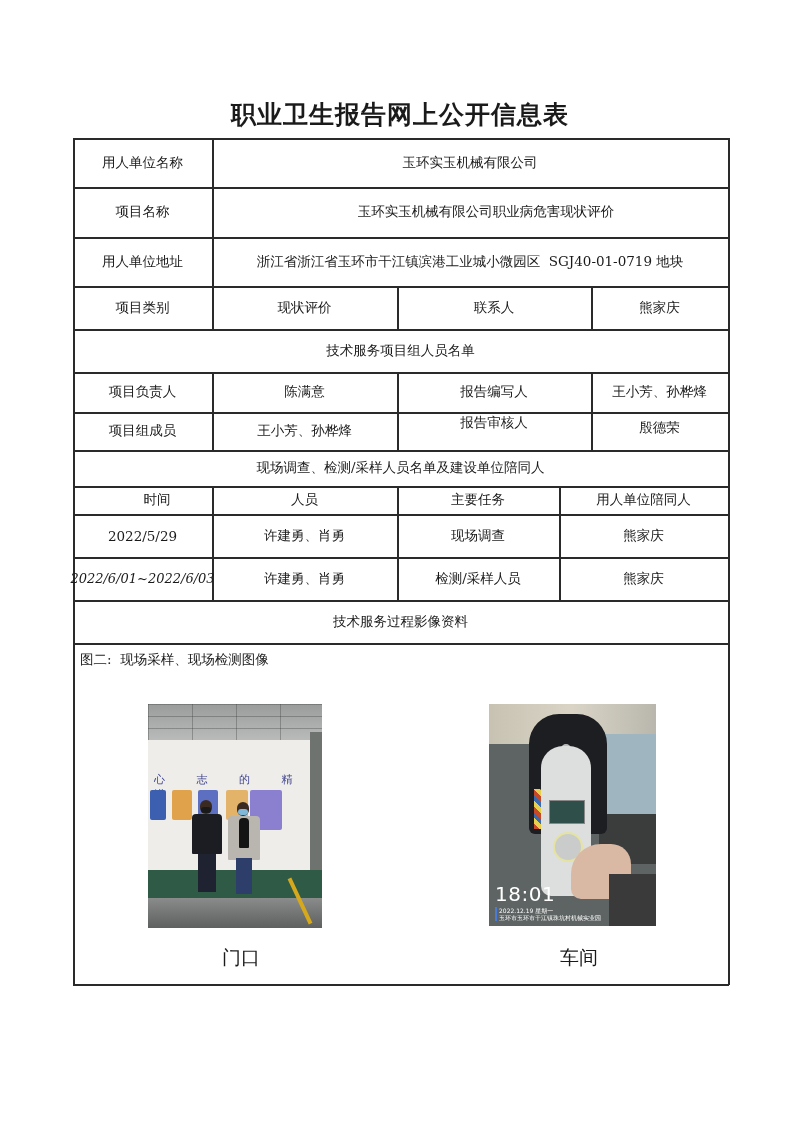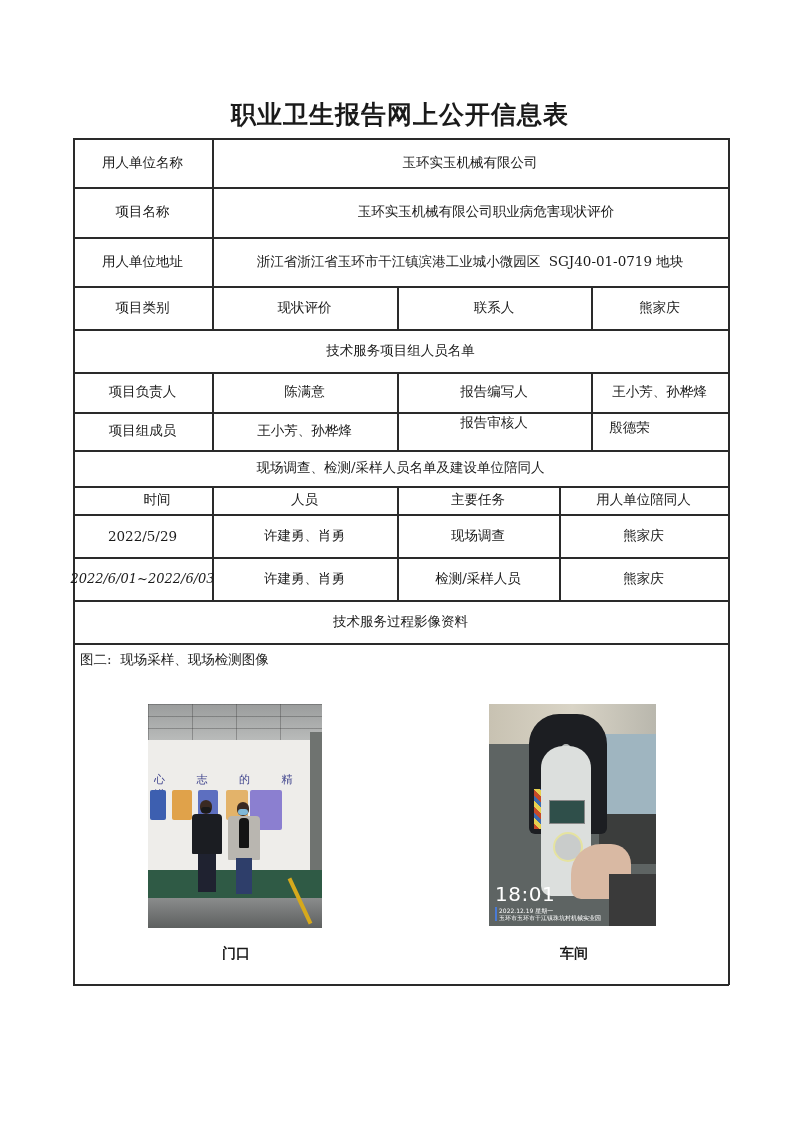--- a/index.html
+++ b/index.html
@@ -52,21 +52,21 @@
   .p2 .worker { position:absolute; left:40px; top:10px; width:78px; height:120px; background:#1c1e22; border-radius:30px 30px 6px 6px; }
   .p2 .worker-pattern { position:absolute; left:45px; top:85px; width:28px; height:40px; background: repeating-linear-gradient(45deg,#c64a2a 0 4px,#e6d14f 4px 8px,#3a6bb0 8px 12px); }
   .p2 .meter { position:absolute; left:52px; top:42px; width:50px; height:150px; background:#dcdfdd; border-radius:22px 22px 10px 10px; }
   .p2 .meter-mic { position:absolute; left:72px; top:40px; width:10px; height:20px; background:#b9bdbb; border-radius:5px 5px 0 0; }
   .p2 .meter-screen { position:absolute; left:60px; top:96px; width:34px; height:22px; background:#2f4f4a; border:1px solid #888; }
   .p2 .meter-pad { position:absolute; left:64px; top:128px; width:26px; height:26px; border-radius:50%; background:#c9cccb; border:2px solid #e5e3a0; }
   .p2 .hand { position:absolute; left:82px; top:140px; width:60px; height:55px; background:#d9b9a3; border-radius:30px 20px 10px 10px; }
   .p2 .sleeve { position:absolute; left:120px; top:170px; width:47px; height:52px; background:#3a3a3a; }
   .p2 .time { position:absolute; left:6px; top:178px; font-family:"DejaVu Sans","Liberation Sans",sans-serif; font-size:20px; color:#ffffff; letter-spacing:0.5px; }
   .p2 .stamp { position:absolute; left:6px; top:203px; font-family:"DejaVu Sans","Liberation Sans",sans-serif; font-size:6px; color:#ffffff; line-height:7px; border-left:2px solid #4a7bd6; padding-left:2px; }
-  .photo-caption { position:absolute; font-size:14px;font-weight:bold; }
+  .photo-caption { position:absolute; font-size:19px; }
 </style>
 </head>
 <body>
 
 <div class="title">职业卫生报告网上公开信息表</div>
 
 <div>
 
   <div class="hline" style="left:73px;top:138px;width:656px;"></div>
   <div class="hline" style="left:73px;top:984px;width:656px;"></div>
@@ -113,21 +113,21 @@
   <div class="cell" style="left:73px;top:329px;width:655px;height:43px;">技术服务项目组人员名单</div>
 
   <div class="cell" style="left:73px;top:372px;width:139px;height:40px;">项目负责人</div>
   <div class="cell" style="left:212px;top:372px;width:185px;height:40px;text-align:center;">陈满意</div>
   <div class="cell" style="left:397px;top:372px;width:194px;height:40px;">报告编写人</div>
   <div class="cell" style="left:591px;top:372px;width:137px;height:40px;">王小芳、孙桦烽</div>
 
   <div class="cell" style="left:73px;top:412px;width:139px;height:38px;">项目组成员</div>
   <div class="cell" style="left:212px;top:412px;width:185px;height:38px;">王小芳、孙桦烽</div>
   <div class="cell" style="left:397px;top:412px;width:194px;height:22px;text-align:center;">报告审核人</div>
-  <div class="cell" style="left:561px;top:412px;width:137px;height:32px;">殷德荣</div>
+  <div class="cell" style="left:591px;top:412px;width:137px;height:32px;">殷德荣</div>
 
   <div class="cell" style="left:73px;top:450px;width:655px;height:36px;">现场调查、检测/采样人员名单及建设单位陪同人</div>
 
   <div class="cell" style="left:73px;top:486px;width:168px;height:28px;">时间</div>
   <div class="cell" style="left:212px;top:486px;width:185px;height:28px;">人员</div>
   <div class="cell" style="left:397px;top:486px;width:162px;height:28px;">主要任务</div>
   <div class="cell" style="left:559px;top:486px;width:169px;height:28px;">用人单位陪同人</div>
 
   <div class="cell" style="left:73px;top:514px;width:139px;height:43px;">2022/5/29</div>
   <div class="cell" style="left:212px;top:514px;width:185px;height:43px;">许建勇、肖勇</div>

